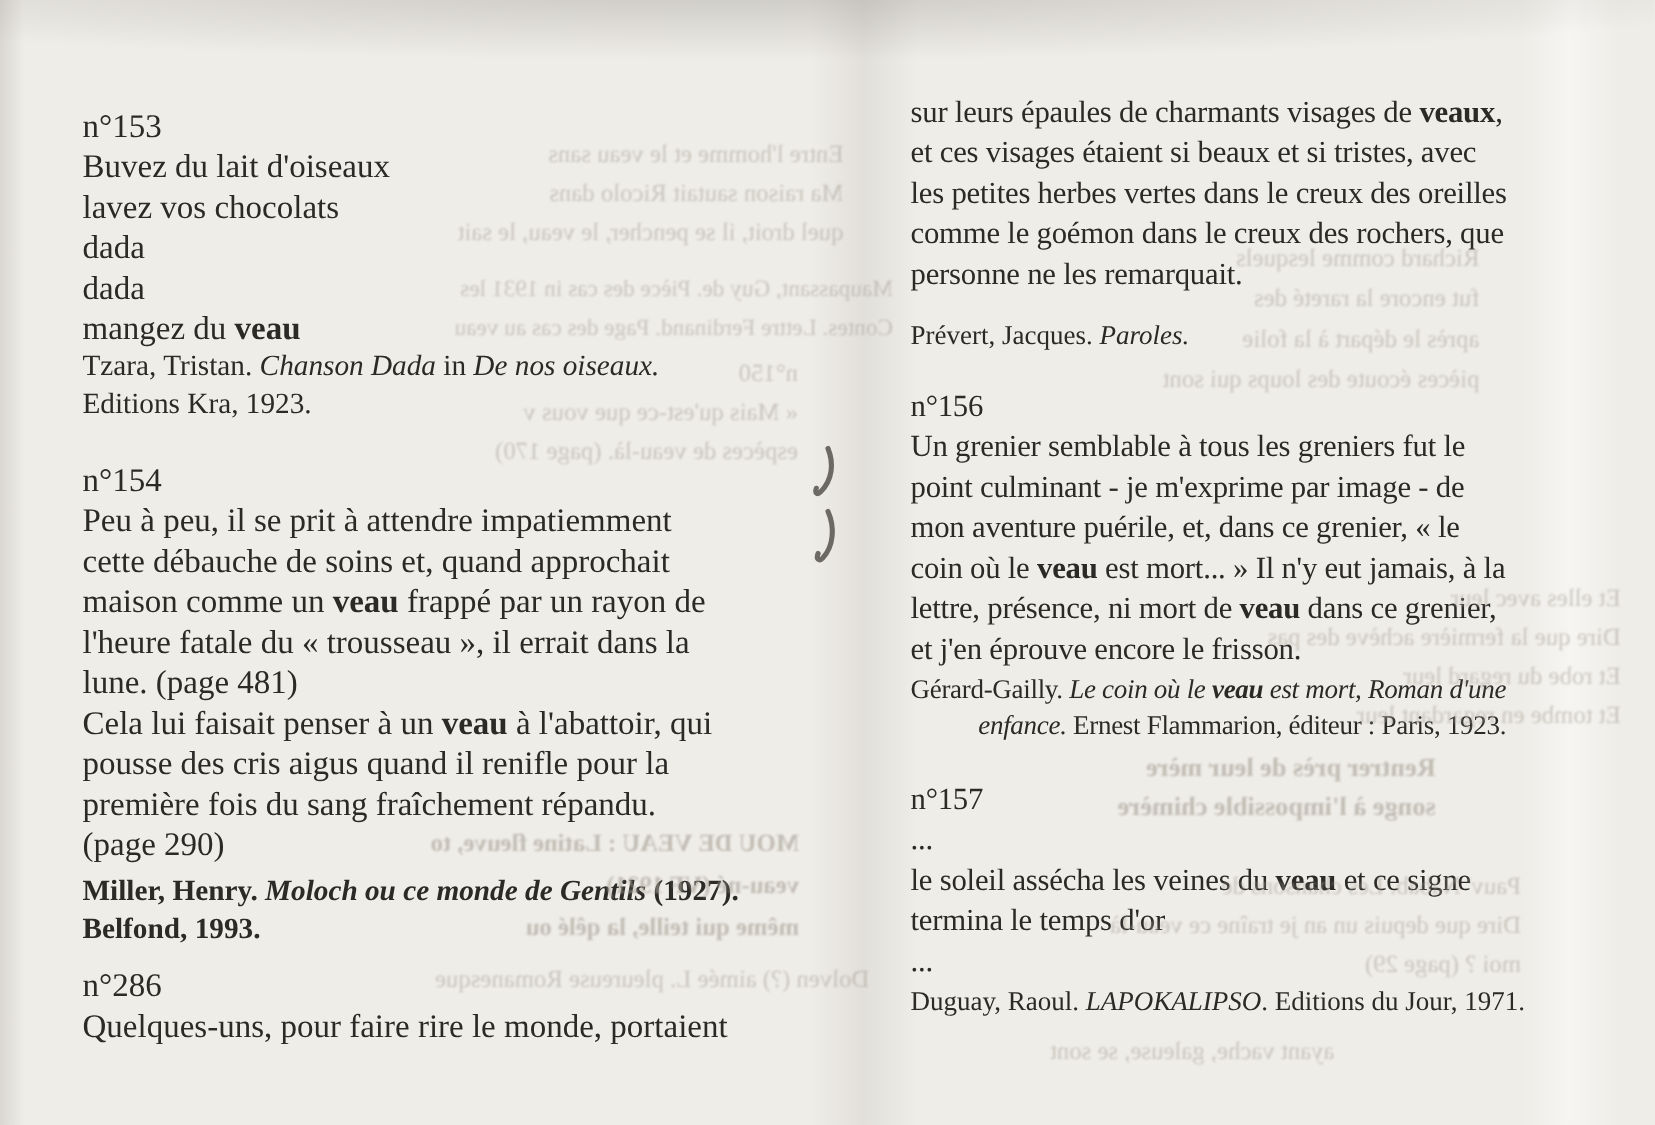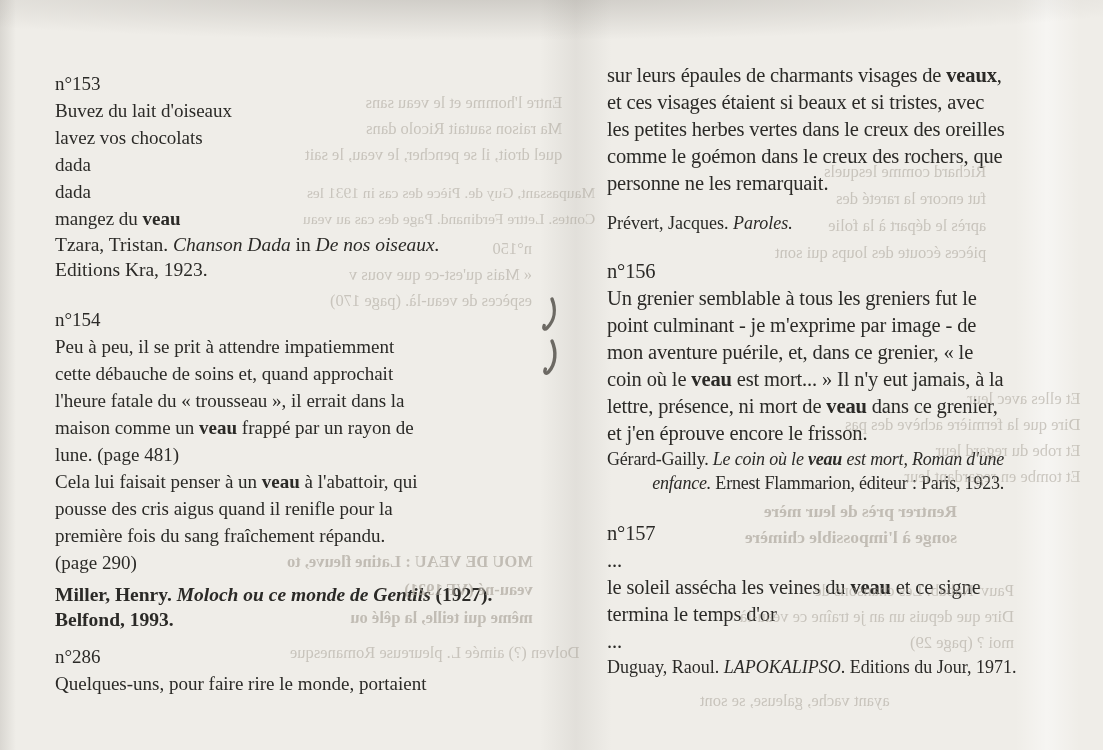--- a/index.html
+++ b/index.html
@@ -15,21 +15,21 @@
       linear-gradient(90deg, rgba(118,113,106,.18) 0px, rgba(118,113,106,0) 16px),
       linear-gradient(90deg, rgba(0,0,0,0) 0px, rgba(0,0,0,0) 540px, rgba(118,113,106,.11) 576px, rgba(0,0,0,0) 612px),
       linear-gradient(90deg, rgba(0,0,0,0) 1015px, rgba(255,255,255,.45) 1047px, rgba(0,0,0,0) 1080px),
       radial-gradient(135% 135% at 50% 45%, rgba(0,0,0,0) 55%, rgba(108,103,93,.10) 100%),
       #efede8;
   }
   .page{position:absolute;top:0;height:750px;}
   .page-left{left:55px;width:505px;}
   .page-right{left:607px;width:490px;}
   .entry{position:absolute;left:0;}
-  .line{font-size:19px;line-height:27px;white-space:nowrap;}
+  .line{font-size:22px;line-height:27px;white-space:nowrap;}
   .page-right .line{font-size:20.5px;letter-spacing:-0.15px;}
   .b{font-weight:bold;}
   .i{font-style:italic;}
   .citation{margin-top:0;}
   .citation.tight{margin-top:6px;font-weight:bold;}
   .citation.roomy{margin-top:14px;}
   .cline{font-size:19.5px;line-height:25px;white-space:nowrap;}
   .page-right .cline{font-size:18px;}
   .page-right .citation.small .cline{font-size:18px;line-height:24px;letter-spacing:-0.2px;text-align:right;}
   .bleed{
@@ -62,24 +62,24 @@
           <span>Tzara, Tristan. </span><span class="i">Chanson Dada</span><span> in </span><span class="i">De nos oiseaux.</span>
         </div>
         <div class="cline">Editions Kra, 1923.</div>
       </div>
     </section>
 
     <section class="entry" style="top:306px">
       <div class="line">n°154</div>
       <div class="line">Peu à peu, il se prit à attendre impatiemment</div>
       <div class="line">cette débauche de soins et, quand approchait</div>
+      <div class="line">
+        <span>maison comme un </span><span class="b">veau</span><span> frappé par un rayon de</span>
+      </div>
       <div class="line">l'heure fatale du « trousseau », il errait dans la</div>
-      <div class="line">
-        <span>maison comme un </span><span class="b">veau</span><span> frappé par un rayon de</span>
-      </div>
       <div class="line">lune. (page 481)</div>
       <div class="line">
         <span>Cela lui faisait penser à un </span><span class="b">veau</span><span> à l'abattoir, qui</span>
       </div>
       <div class="line">pousse des cris aigus quand il renifle pour la</div>
       <div class="line">première fois du sang fraîchement répandu.</div>
       <div class="line">(page 290)</div>
       <div class="citation tight">
         <div class="cline">
           <span>Miller, Henry. </span><span class="i">Moloch ou ce monde de Gentils</span><span> (1927).</span>

